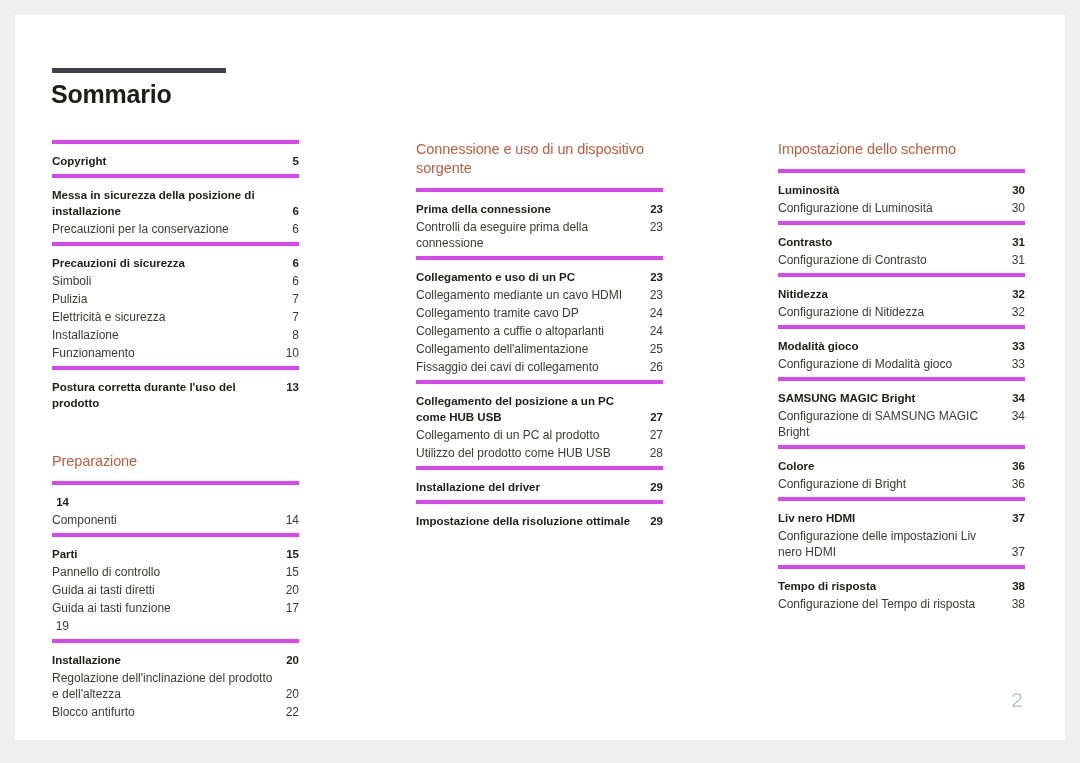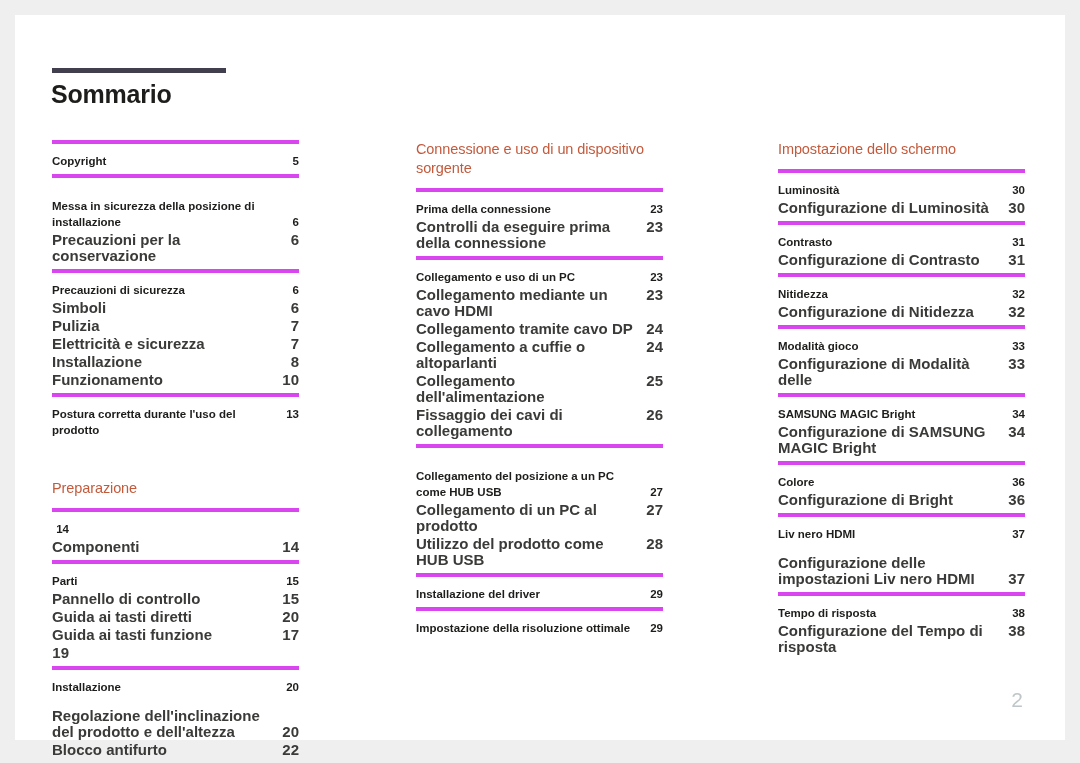--- a/index.html
+++ b/index.html
@@ -87,29 +87,29 @@
     min-width: 17px;
   }
   .row.main .label,
   .row.main .pg {
     font-weight: bold;
     font-size: 11.5px;
     color: #1d1d1b;
   }
   .row.sub .label,
   .row.sub .pg {
-    font-weight: bold;
-    font-size: 15px;
+    font-weight: normal;
+    font-size: 12px;
     color: #3a3a38;
   }
   .row.main .label { line-height: 16px; }
   .row.sub  .label { line-height: 16px; }
 
   
-  .row.align-bottom { align-items: flex-end; margin-top: 11px; }
+  .row.align-bottom { align-items: flex-end; }
 
   .page-number {
     position: absolute;
     right: 42px;
     bottom: 28px;
     font-size: 21px;
     color: #bfc6c9;
     font-weight: normal;
   }
   .spacer-lg { height: 36px; }
@@ -322,21 +322,21 @@
               <span class="label">Configurazione di Nitidezza</span>
               <span class="pg">32</span>
             </div>
           </div>
           <div class="group">
             <div class="row main">
               <span class="label">Modalità gioco</span>
               <span class="pg">33</span>
             </div>
             <div class="row sub">
-              <span class="label">Configurazione di Modalità delle</span>
+              <span class="label">Configurazione di Modalità gioco</span>
               <span class="pg">33</span>
             </div>
           </div>
           <div class="group">
             <div class="row main">
               <span class="label">SAMSUNG MAGIC Bright</span>
               <span class="pg">34</span>
             </div>
             <div class="row sub">
               <span class="label">Configurazione di SAMSUNG MAGIC Bright</span>

